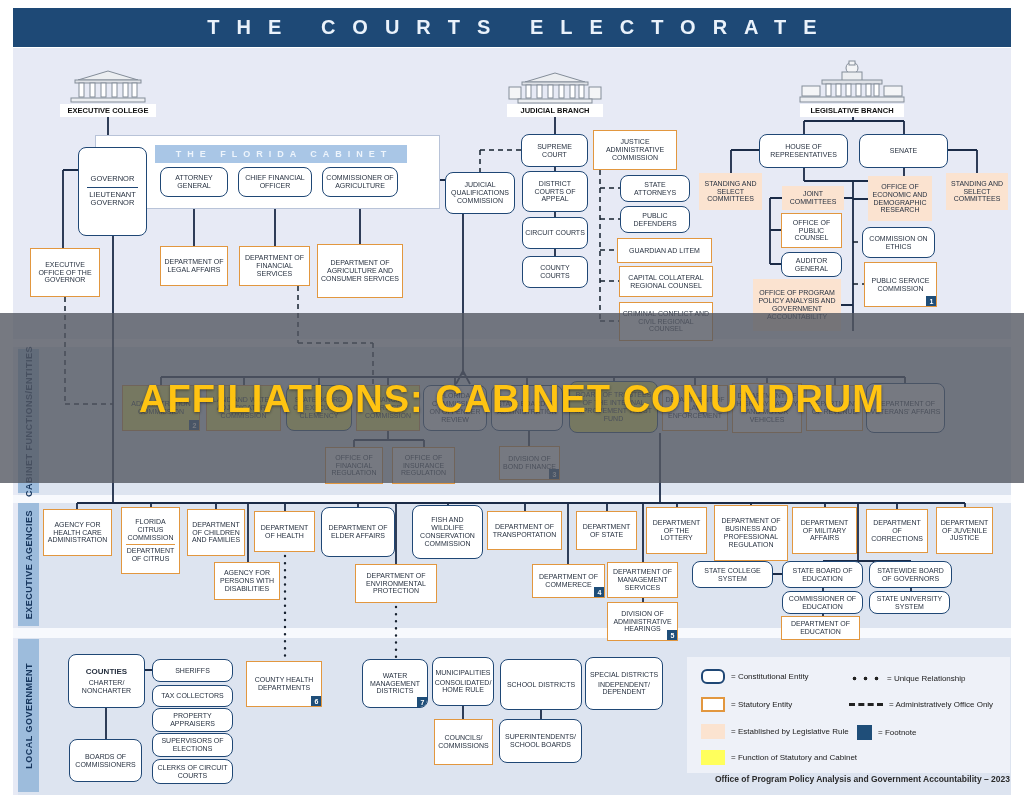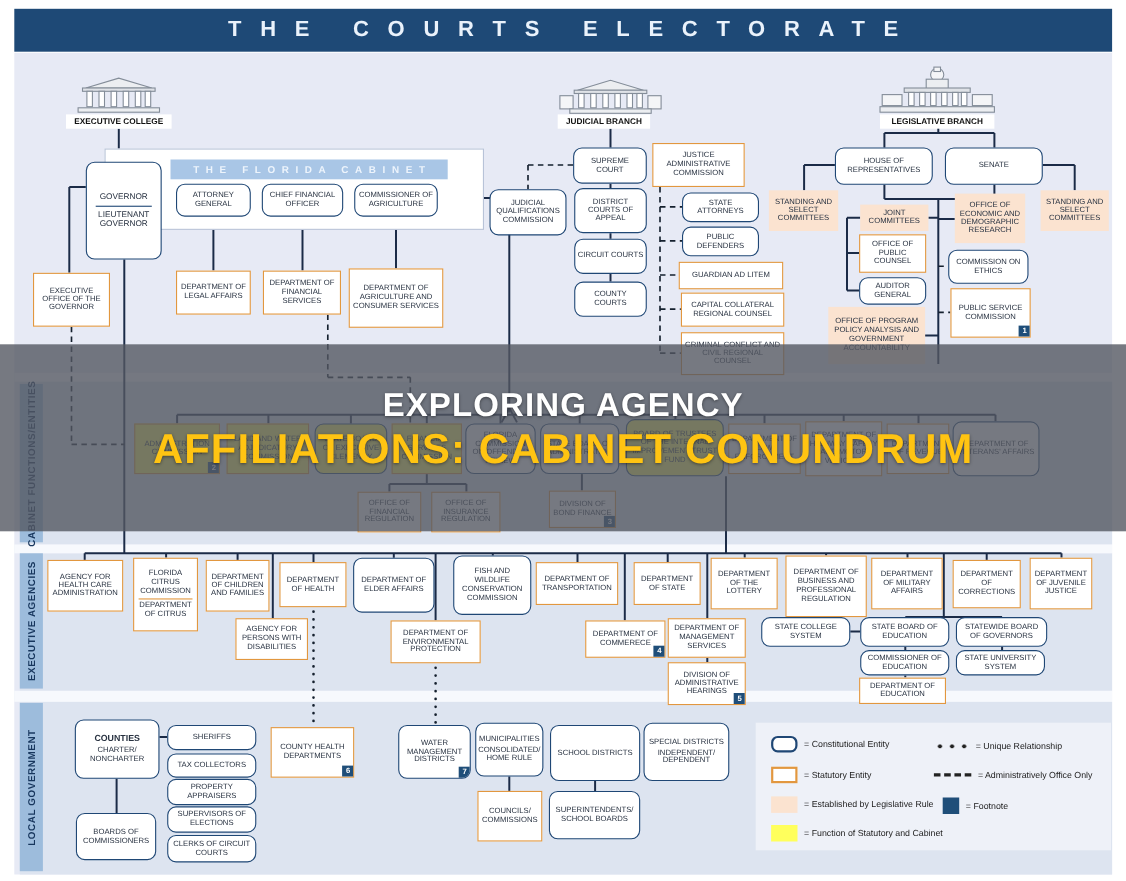--- a/index.html
+++ b/index.html
@@ -125,21 +125,21 @@
       <rect x="38" y="24" width="5" height="12" fill="#fff" stroke="#848d99"></rect>
       <rect x="48" y="24" width="5" height="12" fill="#fff" stroke="#848d99"></rect>
       <rect x="58" y="24" width="5" height="12" fill="#fff" stroke="#848d99"></rect>
       <rect x="68" y="24" width="5" height="12" fill="#fff" stroke="#848d99"></rect>
       <rect x="76" y="24" width="5" height="12" fill="#fff" stroke="#848d99"></rect>
     <rect x="4" y="26" width="18" height="10" fill="#f4f5f7" stroke="#848d99"></rect>
       <rect x="86" y="26" width="18" height="10" fill="#f4f5f7" stroke="#848d99"></rect>
     <rect x="2" y="37" width="104" height="5" fill="#eceef1" stroke="#848d99"></rect>
   </svg>
   <div class="bldg-label" style="left:60px;top:104px;width:96px;height:13px;">EXECUTIVE COLLEGE</div>
-  <div class="bldg-label" style="left:507px;top:104px;width:84px;height:13px;">JUDICIAL BRANCH</div>
+  <div class="bldg-label" style="left:507px;top:104px;width:96px;height:13px;">JUDICIAL BRANCH</div>
   <div class="bldg-label" style="left:800px;top:104px;width:104px;height:13px;">LEGISLATIVE BRANCH</div>
 
   <div class="vlabel" style="top:349px;height:144px;">
       <span>CABINET FUNCTIONS/ENTITIES</span>
     </div>
   <div class="vlabel" style="top:503px;height:123px;">
       <span>EXECUTIVE AGENCIES</span>
     </div>
   <div class="vlabel" style="top:639px;height:153px;">
       <span>LOCAL GOVERNMENT</span>
@@ -437,18 +437,18 @@
     <div class="lg-item" style="left:162px;top:43px;">
         <span class="sw sw-dash"></span>
         <span>= Administratively Office Only</span>
       </div>
     <div class="lg-item" style="left:170px;top:68px;align-items:center;">
         <span class="sw sw-f"></span>
         <span>= Footnote</span>
       </div>
   </div>
 
+  <div id="credit">Office of Program Policy Analysis and Government Accountability – 2023</div>
 
   <div id="banner">
-    <div class="l1">EXPLORING AGENCY</div>
     <div class="l2">AFFILIATIONS: CABINET CONUNDRUM</div>
   </div>
 </div>
 
 </body></html>

